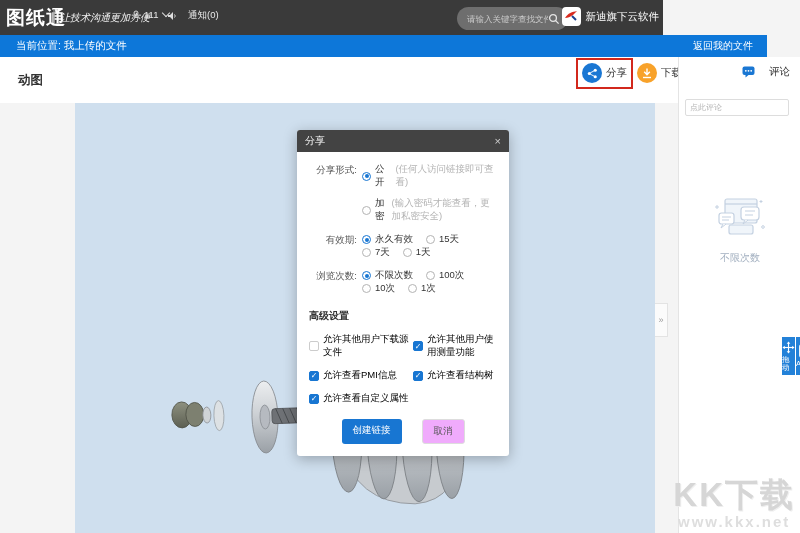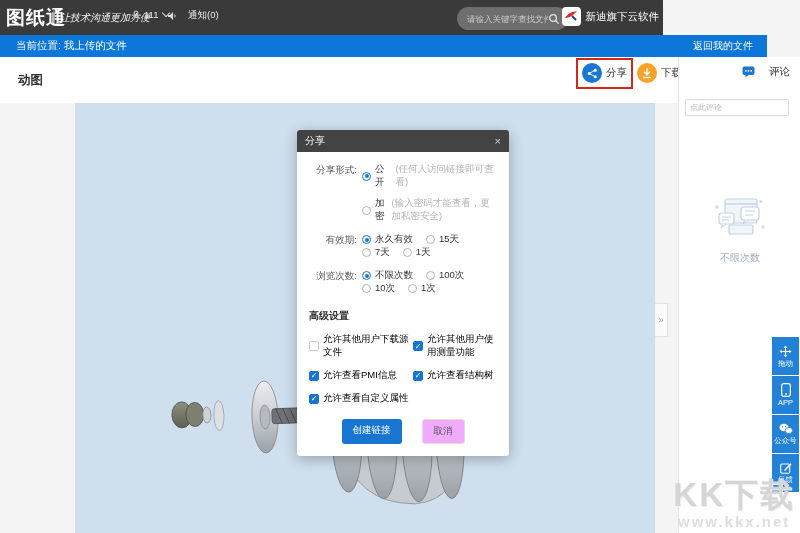--- a/index.html
+++ b/index.html
@@ -72,21 +72,21 @@
   .cb-grid { display:grid; grid-template-columns:104px auto; row-gap:10px; font-size:9.5px; margin-bottom:4px; }
   .cb-opt { display:flex; align-items:center; cursor:pointer; }
   .cbox { width:10px; height:10px; border:1px solid #ccc; border-radius:2px; margin-right:4px; flex:none; display:flex; align-items:center; justify-content:center; font-size:8px; color:#fff; background:#fff; }
   .cbox.checked { background:#1876d2; border-color:#1876d2; }
   .dlg-btns { display:flex; justify-content:center; gap:20px; margin-top:14px; }
   .btn { font-size:9.5px; padding:5px 11px; border-radius:3px; cursor:pointer; }
   .btn-primary { background:#1876d2; color:#fff; }
   .btn-plain { background:#f0abfc; color:#555; border:1px solid #ddd; }
 
   
-  .side-toolbar { position:absolute; right:1px; top:337px; width:27px; z-index:30; display:flex; flex-direction:column; gap:1px; }
+  .side-toolbar { position:absolute; right:1px; top:337px; width:17px; z-index:30; display:flex; flex-direction:row; gap:1px; }
   .side-item { height:38px; background:#2381d8; color:#fff; display:flex; flex-direction:column; align-items:center; justify-content:center; gap:2px; cursor:pointer; }
   .side-item .s-lbl { font-size:7.5px; line-height:1; }
 
   
   .watermark { position:absolute; right:5px; bottom:3px; z-index:40; text-align:center; pointer-events:none; }
   .wm1 { font-size:33px; font-weight:900; color:#d6d6d6; letter-spacing:2px; line-height:1.05; text-shadow:1px 1px 0 #efefef; }
   .wm2 { font-size:15px; font-weight:bold; color:#dedede; letter-spacing:2px; }
 </style>
 </head>
 <body>

